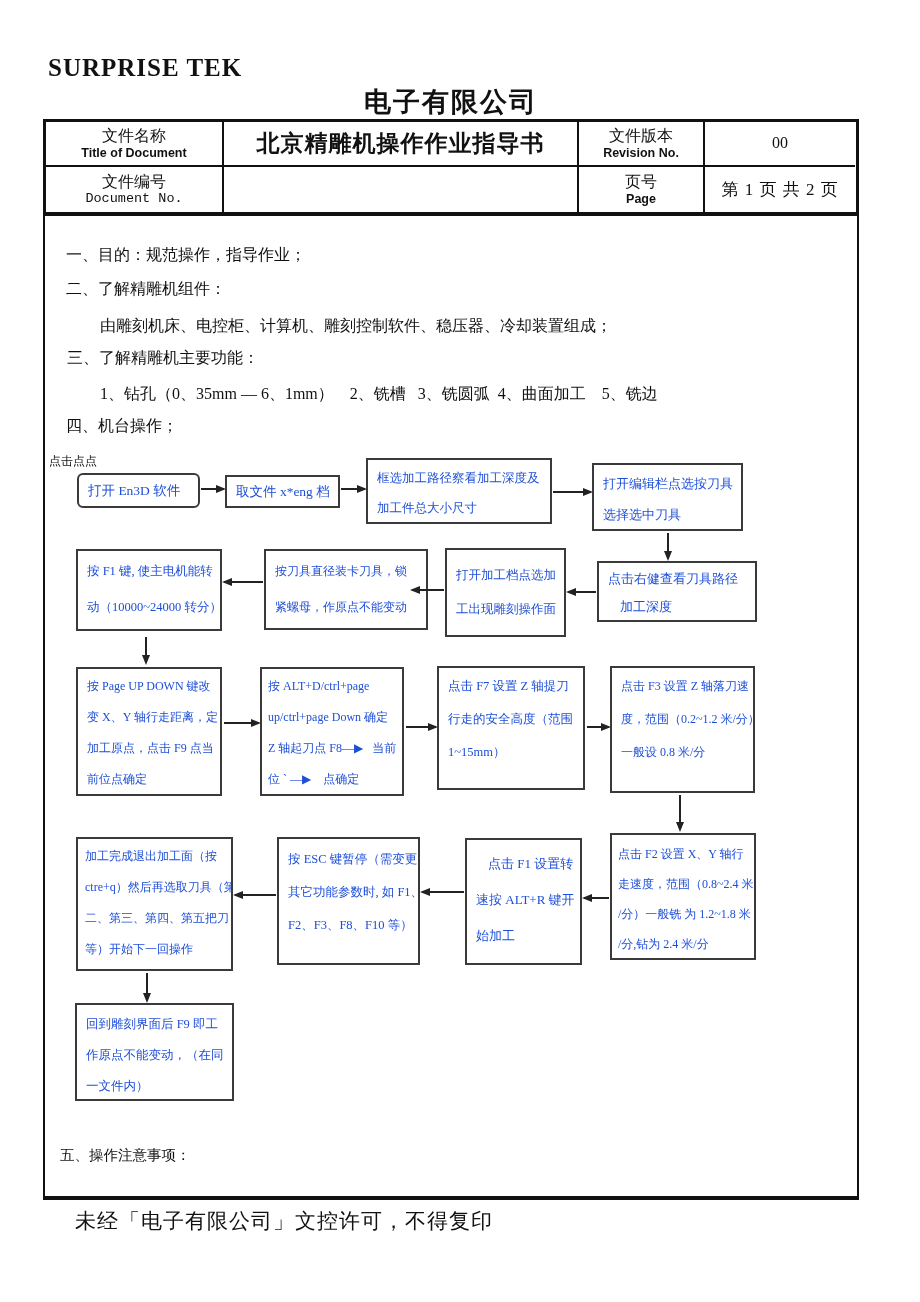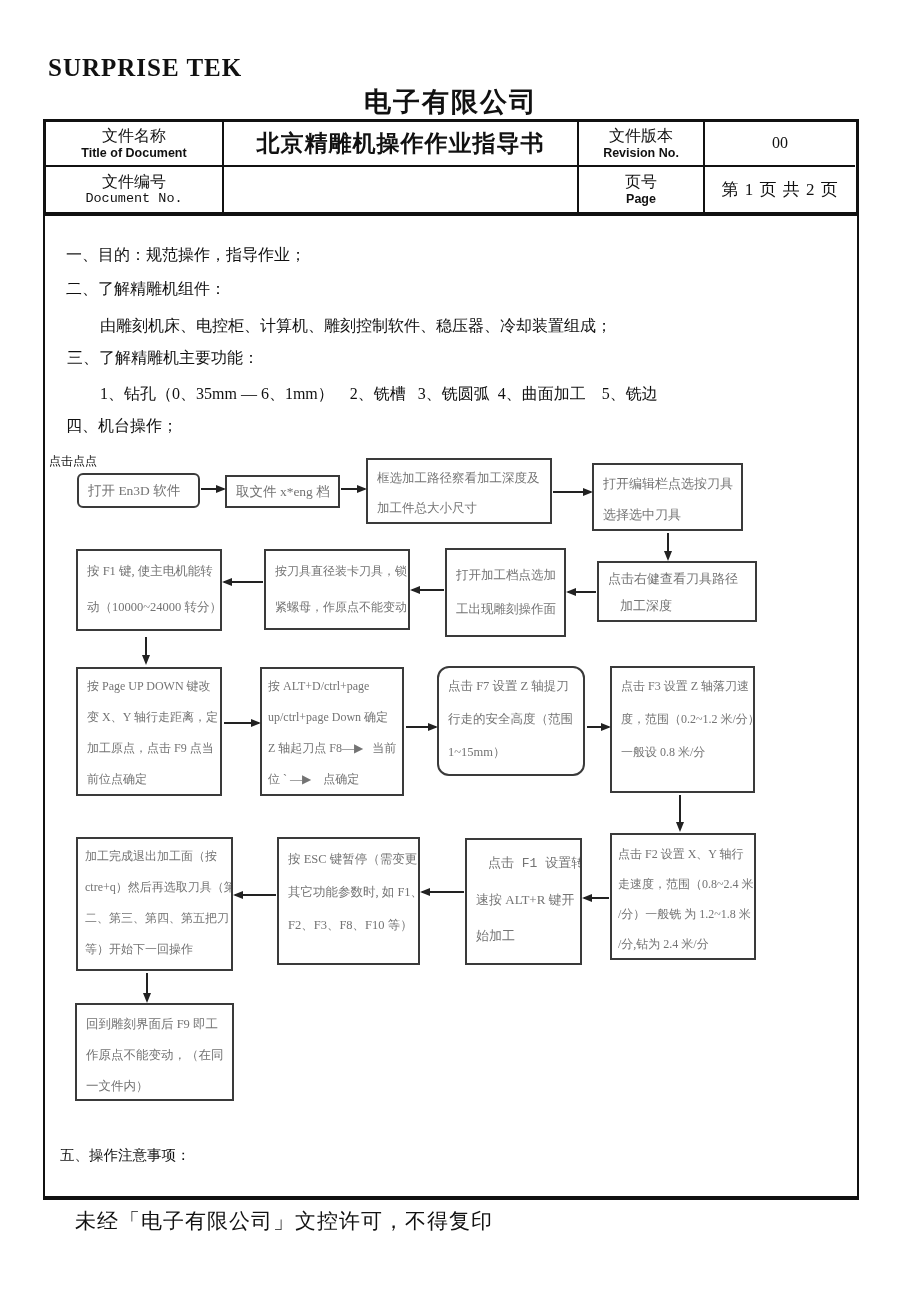--- a/index.html
+++ b/index.html
@@ -26,23 +26,23 @@
   .val-page{font-size:17px;letter-spacing:1px;}
   
   .body-box{position:absolute;left:43px;top:216px;width:816px;height:984px;box-sizing:border-box;
         border-left:2px solid #111;border-right:2px solid #111;border-bottom:4px solid #111;}
   .bitem{position:absolute;font-size:16px;white-space:pre;}
   .flow-label{position:absolute;left:49px;top:453px;font-size:12px;}
   .sec5{position:absolute;left:60px;top:1146px;font-size:14.5px;}
   .footer-note{position:absolute;left:75px;top:1207px;font-size:21px;letter-spacing:1px;}
   
   .fbox{position:absolute;box-sizing:border-box;border:2px solid #3a3a3a;background:#fff;
-        font-size:12.5px;color:#737373;padding:2px 4px 0 9px;overflow:hidden;}
+        font-size:12.5px;color:#1d4ed8;padding:2px 4px 0 9px;overflow:hidden;}
   .fbox div{white-space:pre;}
-  .ind1{padding-left:12px;font-family:Liberation Mono, monospace;}
+  .ind1{padding-left:12px;}
   
   .arrow-r,.arrow-l{position:absolute;height:0;border-top:2px solid #222;}
   .arrow-r::after{content:"";position:absolute;right:-2px;top:-5px;
         border-top:4.5px solid transparent;border-bottom:4.5px solid transparent;border-left:10px solid #222;}
   .arrow-l::before{content:"";position:absolute;left:-2px;top:-5px;
         border-top:4.5px solid transparent;border-bottom:4.5px solid transparent;border-right:10px solid #222;}
   .arrow-d{position:absolute;width:0;border-left:2px solid #222;}
   .arrow-d::after{content:"";position:absolute;left:-5px;bottom:-9px;
         border-left:4.5px solid transparent;border-right:4.5px solid transparent;border-top:10px solid #222;}
 </style>
@@ -108,21 +108,21 @@
   </div>
   <div class="fbox" style="left:592px;top:463px;width:151px;height:68px;font-size:13px;line-height:31px;padding-top:3px;">
     <div>打开编辑栏点选按刀具</div>
     <div>选择选中刀具</div>
   </div>
 
   <div class="fbox" style="left:76px;top:549px;width:146px;height:82px;font-size:12.5px;line-height:36px;">
     <div>按 F1 键, 使主电机能转</div>
     <div>动（10000~24000 转分）</div>
   </div>
-  <div class="fbox" style="left:264px;top:549px;width:146px;height:81px;font-size:12px;line-height:36px;">
+  <div class="fbox" style="left:264px;top:549px;width:164px;height:81px;font-size:12px;line-height:36px;">
     <div>按刀具直径装卡刀具，锁</div>
     <div>紧螺母，作原点不能变动</div>
   </div>
   <div class="fbox" style="left:445px;top:548px;width:121px;height:89px;line-height:34px;padding-top:8px;">
     <div>打开加工档点选加</div>
     <div>工出现雕刻操作面</div>
   </div>
   <div class="fbox" style="left:597px;top:561px;width:160px;height:61px;font-size:13px;line-height:28px;padding-top:2px;">
     <div>点击右健查看刀具路径</div>
     <div class="ind1">加工深度</div>
@@ -133,21 +133,21 @@
     <div>变 X、Y 轴行走距离，定</div>
     <div>加工原点，点击 F9 点当</div>
     <div>前位点确定</div>
   </div>
   <div class="fbox" style="left:260px;top:667px;width:144px;height:129px;font-size:12px;line-height:31px;padding-left:6px;">
     <div>按 ALT+D/ctrl+page</div>
     <div>up/ctrl+page Down 确定</div>
     <div>Z 轴起刀点 F8—▶   当前</div>
     <div>位 ` —▶    点确定</div>
   </div>
-  <div class="fbox" style="left:437px;top:666px;width:148px;height:110px;line-height:33px;border-radius:12px;">
+  <div class="fbox" style="left:437px;top:666px;width:148px;height:124px;line-height:33px;">
     <div>点击 F7 设置 Z 轴提刀</div>
     <div>行走的安全高度（范围</div>
     <div>1~15mm）</div>
   </div>
   <div class="fbox" style="left:610px;top:666px;width:145px;height:127px;font-size:12px;line-height:33px;">
     <div>点击 F3 设置 Z 轴落刀速</div>
     <div>度，范围（0.2~1.2 米/分）</div>
     <div>一般设 0.8 米/分</div>
   </div>
 

